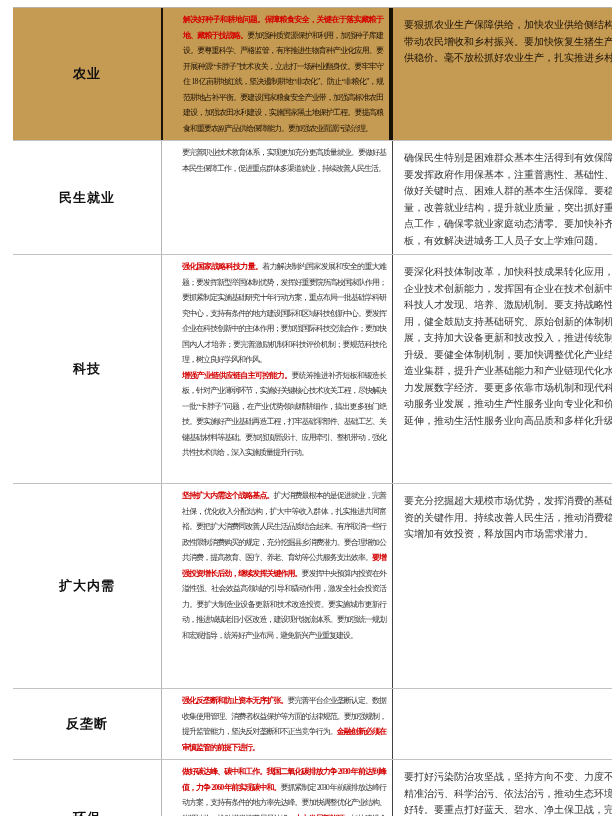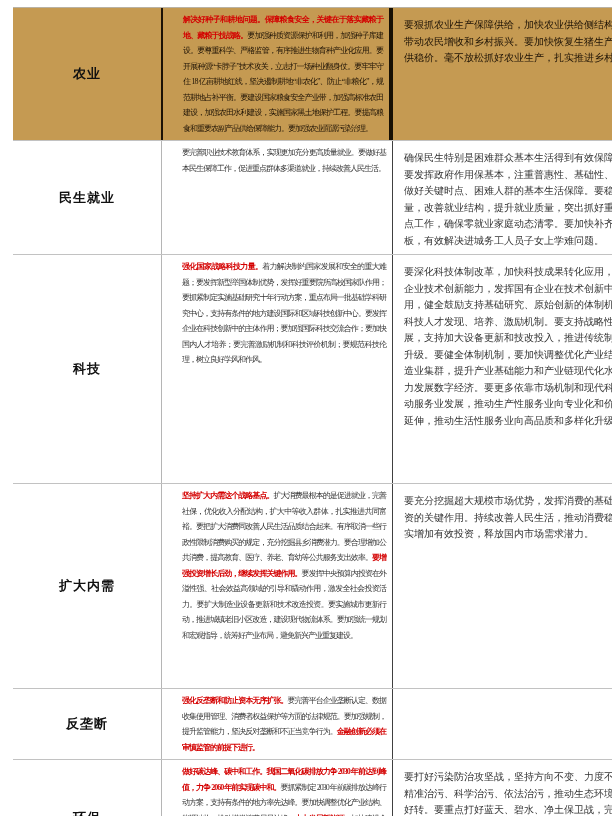--- a/index.html
+++ b/index.html
@@ -81,26 +81,27 @@
       <div class="line">板，有效解决进城务工人员子女上学难问题。</div>
     </div>
   </div>
 
   <div class="row min-r2">
     <div class="label-cell">
       <span>科技</span>
     </div>
     <div class="left-cell">
       <p><span class="red">强化国家战略科技力量。</span><span>着力解决制约国家发展和安全的重大难题；要发挥新型举国体制优势，发挥好重要院所高校国家队作用；要抓紧制定实施基础研究十年行动方案，重点布局一批基础学科研究中心，支持有条件的地方建设国际和区域科技创新中心。要发挥企业在科技创新中的主体作用；要加强国际科技交流合作；要加快国内人才培养；要完善激励机制和科技评价机制；要规范科技伦理，树立良好学风和作风。</span></p>
+      <p><span class="red">增强产业链供应链自主可控能力。</span><span>要统筹推进补齐短板和锻造长板，针对产业薄弱环节，实施好关键核心技术攻关工程，尽快解决一批“卡脖子”问题，在产业优势领域精耕细作，搞出更多独门绝技。要实施好产业基础再造工程，打牢基础零部件、基础工艺、关键基础材料等基础。要加强顶层设计、应用牵引、整机带动，强化共性技术供给，深入实施质量提升行动。</span></p>
     </div>
     <div class="right-cell">
       <div class="line">要深化科技体制改革，加快科技成果转化应用，</div>
       <div class="line">企业技术创新能力，发挥国有企业在技术创新中</div>
+      <div class="line">科技人才发现、培养、激励机制。要支持战略性</div>
       <div class="line">用，健全鼓励支持基础研究、原始创新的体制机</div>
-      <div class="line">科技人才发现、培养、激励机制。要支持战略性</div>
       <div class="line">展，支持加大设备更新和技改投入，推进传统制</div>
       <div class="line">升级。要健全体制机制，要加快调整优化产业结构</div>
       <div class="line">造业集群，提升产业基础能力和产业链现代化水</div>
       <div class="line">力发展数字经济。要更多依靠市场机制和现代科</div>
       <div class="line">动服务业发展，推动生产性服务业向专业化和价</div>
       <div class="line">延伸，推动生活性服务业向高品质和多样化升级</div>
     </div>
   </div>
 
   <div class="row min-r3">

